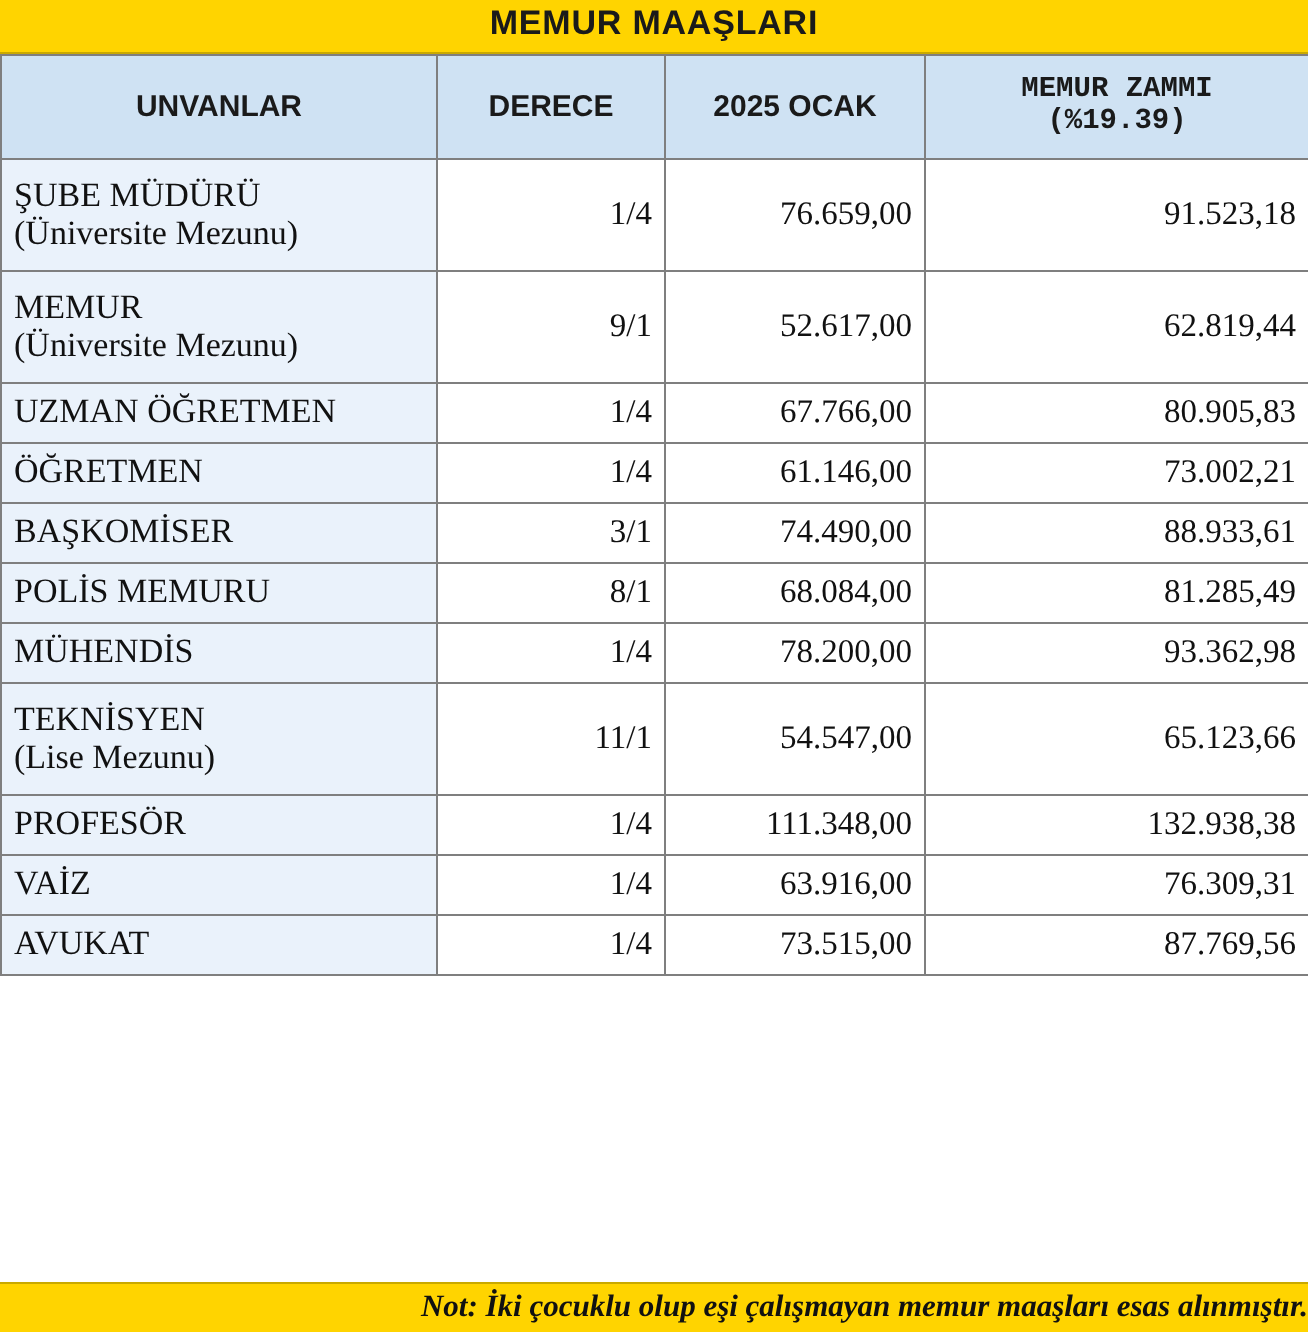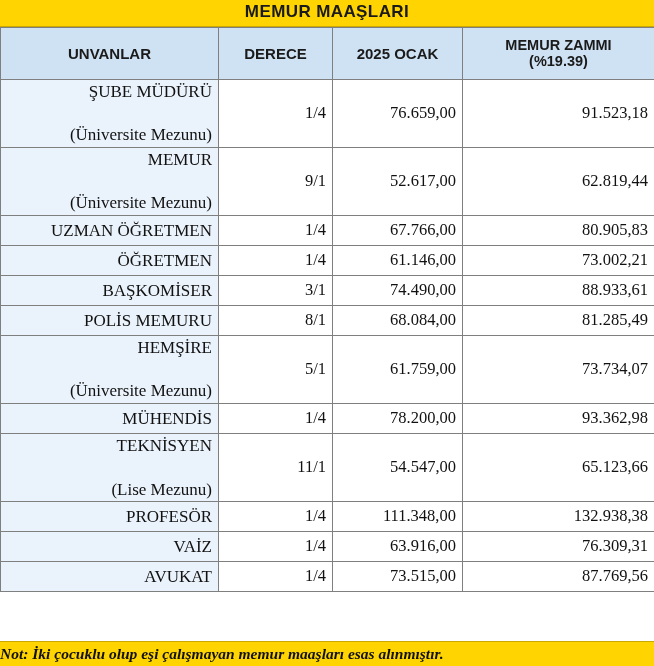--- a/index.html
+++ b/index.html
@@ -52,56 +52,56 @@
     font-family: "Liberation Sans", sans-serif;
     font-weight: bold;
     font-size: 15px;
     color: #1a1a1a;
     height: 52px;
     padding: 2px 4px;
     text-align: center;
     vertical-align: middle;
     line-height: 1.15;
   }
-  thead th.th-raise { font-size: 14.5px; }
+  thead th.th-raise { font-size: 14.5px; font-family: Liberation Mono, monospace; }
   thead th .sub { display: block; font-size: 14.5px; }
 
   tbody td {
     border: 1px solid #7f7f7f;
     font-size: 16.5px;
     color: #111111;
     padding: 2px 6px;
     vertical-align: middle;
     background: #ffffff;
     line-height: 1.15;
   }
   tbody td.c-unvan {
     background: #eaf2fb;
-    text-align: right;
+    text-align: left;
     padding-left: 6px;
     font-size: 17px;
   }
   tbody td.c-unvan .main { display: block; }
-  tbody td.c-unvan .note { display: block; margin-top: 24px; }
+  tbody td.c-unvan .note { display: block; }
   tbody td.num {
     text-align: right;
     font-family: "Liberation Serif", serif;
   }
   tbody tr.tall td { height: 56px; }
   tbody tr.short td { height: 30px; }
 
   
   .foot-note {
     background: #ffd400;
     color: #111111;
     font-family: "Liberation Serif", serif;
     font-style: italic;
     font-weight: bold;
     font-size: 15.5px;
-    text-align: left;
+    text-align: right;
     padding: 3px 0 4px 0;
     border-top: 1px solid #c9a900;
     flex: 0 0 auto;
     line-height: 1.1;
   }
   .spacer { flex: 1 1 auto; background: #ffffff; }
 </style>
 </head>
 <body>
 
@@ -171,29 +171,20 @@
           <td class="num">88.933,61</td>
         </tr>
         <tr class="short">
           <td class="c-unvan">
             <span class="main">POLİS MEMURU</span>
           </td>
           <td class="num">8/1</td>
           <td class="num">68.084,00</td>
           <td class="num">81.285,49</td>
         </tr>
-        <tr class="tall">
-          <td class="c-unvan">
-            <span class="main">HEMŞİRE</span>
-            <span class="note">(Üniversite Mezunu)</span>
-          </td>
-          <td class="num">5/1</td>
-          <td class="num">61.759,00</td>
-          <td class="num">73.734,07</td>
-        </tr>
         <tr class="short">
           <td class="c-unvan">
             <span class="main">MÜHENDİS</span>
           </td>
           <td class="num">1/4</td>
           <td class="num">78.200,00</td>
           <td class="num">93.362,98</td>
         </tr>
         <tr class="tall">
           <td class="c-unvan">

